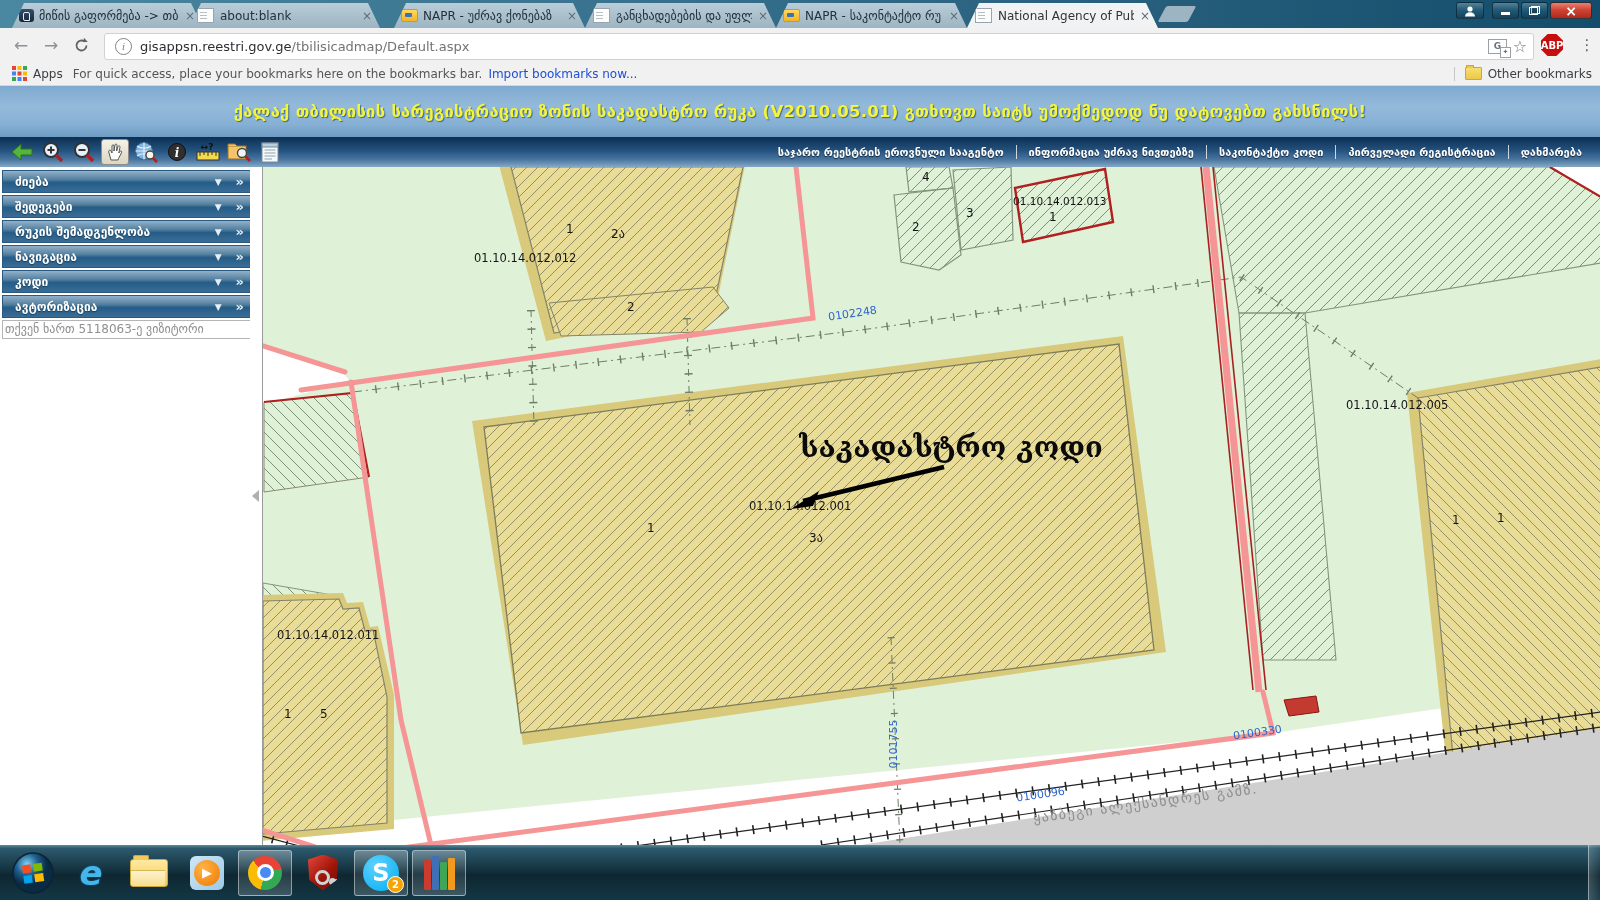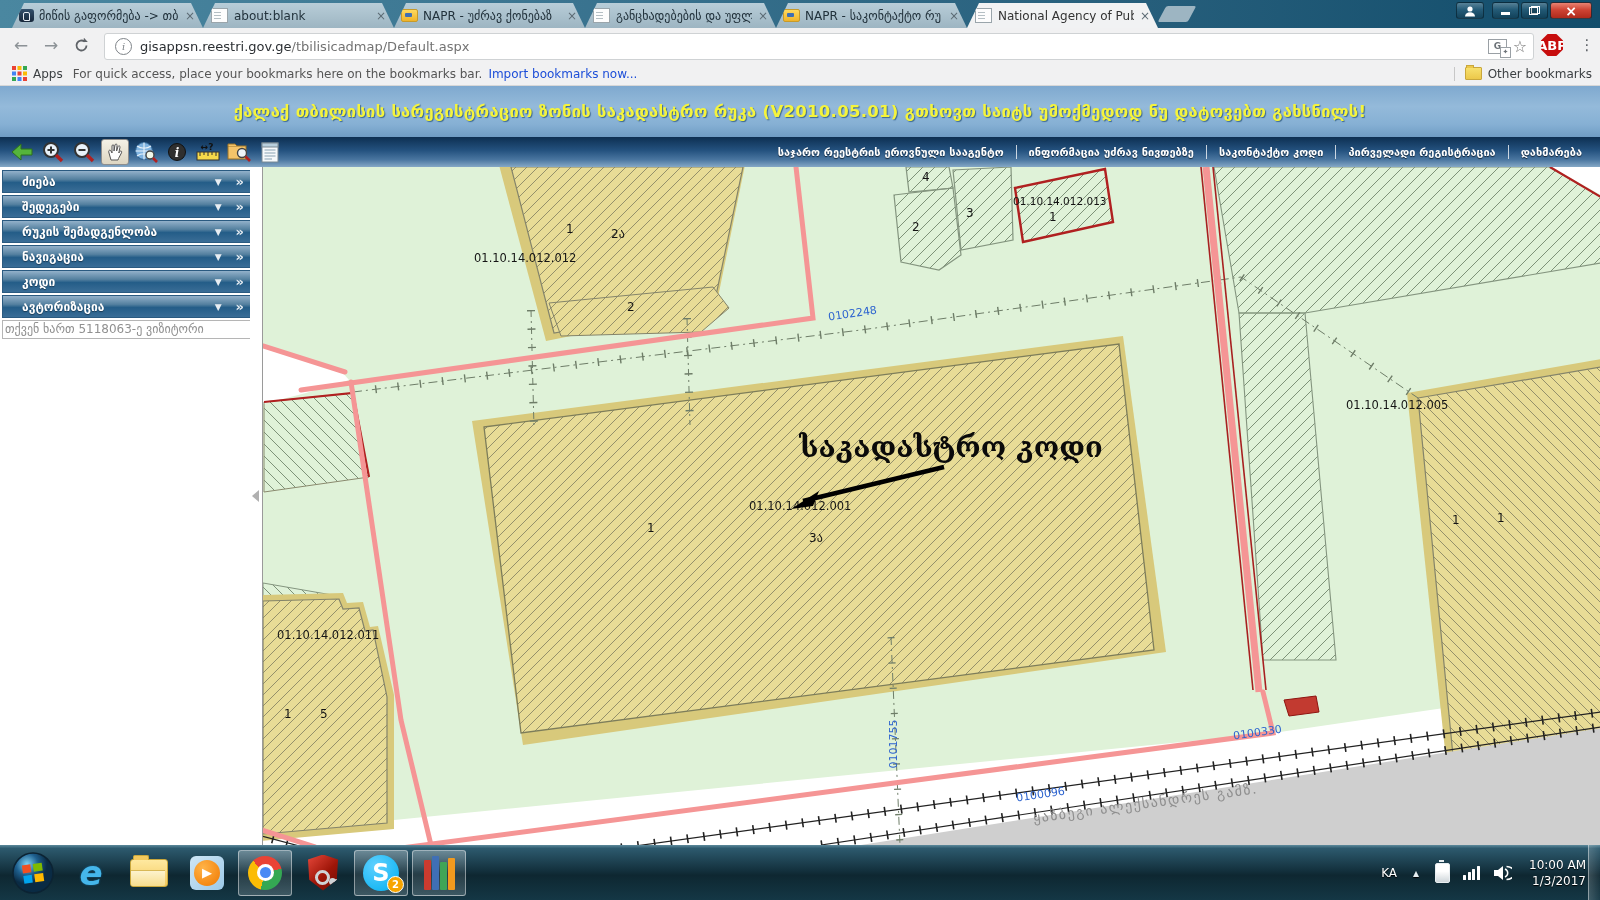--- a/index.html
+++ b/index.html
@@ -34,21 +34,21 @@
   .sq2 i:first-child{right:0;top:0}.sq2 i:last-child{left:0;bottom:0;background:rgba(0,0,0,.2)}
 
   
   #navbar{left:0;top:28px;width:1600px;height:34px;background:#f1f1f2;border-bottom:1px solid #d9d9d9}
   .navico{top:33px;width:26px;height:24px;display:flex;align-items:center;justify-content:center;color:#8c9296;font-size:17px}
   #urlbar{left:104px;top:33px;width:1428px;height:25px;background:#fff;border:1px solid #cfd2d4;border-radius:3px;display:flex;align-items:center;font-size:13px}
   #info-i{width:15px;height:15px;border:1.4px solid #7e8388;border-radius:50%;color:#7e8388;font-size:10px;display:flex;align-items:center;justify-content:center;margin:0 8px 0 10px;font-family:"DejaVu Serif",serif;font-style:italic}
   #url-host{color:#2b2f33}#url-path{color:#737373}
   #gt-box{position:relative;width:17px;height:13px;border:1px solid #9aa0a5;background:#fff;font-size:9px;color:#6d7378;text-align:center;line-height:12px;font-weight:bold}
   #gt-box::after{content:"✦";position:absolute;right:-5px;bottom:-5px;background:#fff;border:1px solid #9aa0a5;width:9px;height:9px;font-size:7px;line-height:9px;color:#6d7378}
-  #abp{width:22px;height:22px;clip-path:polygon(30% 0,70% 0,100% 30%,100% 70%,70% 100%,30% 100%,0 70%,0 30%);background:#c70d0d;color:#fff;font-size:13px;font-weight:bold;display:flex;align-items:center;justify-content:center}
+  #abp{width:22px;height:22px;clip-path:polygon(30% 0,70% 0,100% 30%,100% 70%,70% 100%,30% 100%,0 70%,0 30%);background:#c70d0d;color:#fff;font-size:10px;font-weight:bold;display:flex;align-items:center;justify-content:center}
 
   
   #bmbar{left:0;top:62px;width:1600px;height:23px;background:#f1f1f2;border-bottom:1px solid #d7d7d7;display:flex;align-items:center;font-size:12px;color:#3c4043}
   #bm-hint{color:#555;margin-left:10px}
   #bm-import{color:#1d4ed8;margin-left:6px}
   #bm-right{position:absolute;right:8px;display:flex;align-items:center}
   #bm-sep{width:1px;height:14px;background:#c7c7c7;margin-right:10px}
   .folder-ico{width:15px;height:11px;background:linear-gradient(#f7e06e,#ecc84a);border:1px solid #c9a73c;border-radius:1px;position:relative;margin-right:6px}
   .folder-ico::before{content:"";position:absolute;top:-3px;left:0;width:6px;height:2px;background:#ecc84a;border:1px solid #c9a73c;border-bottom:none}
 
@@ -65,21 +65,21 @@
   .tool.sel{background:linear-gradient(#f4f1e6,#ddd6c2);border:1px solid #8e8e8e;box-sizing:border-box}
   #mtlinks{position:absolute;right:6px;top:0;height:30px;display:flex;align-items:center}
   .mlink{color:#fff;font-size:11px;font-weight:bold;padding:0 12px;white-space:nowrap;text-shadow:0 1px 1px #123}
   .msep{width:1px;height:14px;background:rgba(255,255,255,.75)}
 
   
   #sidebar{left:2px;top:170px;width:250px}
   .panel{height:23px;margin-bottom:2px;display:flex;align-items:center;
     background:linear-gradient(180deg,#93b1ca 0%,#54809f 40%,#245d88 55%,#3a6d96 100%);
     border:1px solid #2a5a80;box-sizing:border-box;color:#fff;font-size:12px;font-weight:bold}
-  .panel .lbl{margin-left:19px;flex:1;text-shadow:0 1px 1px #1c3c55}
+  .panel .lbl{margin-left:12px;flex:1;text-shadow:0 1px 1px #1c3c55}
   .panel .car{font-size:9px;color:#e8eef3;margin-right:14px}
   .panel .dbl{font-size:13px;color:#e8eef3;margin-right:8px;letter-spacing:-1px}
   #visitor{height:17px;border:1px solid #b5b5b5;background:#fff;color:#909090;font-size:12px;line-height:16px;padding-left:2px;white-space:nowrap;overflow:hidden}
   #splitter{left:250px;top:170px;width:10px;height:675px;background:#fff}
   #split-arrow{left:252px;top:490px;width:0;height:0;border-top:6px solid transparent;border-bottom:6px solid transparent;border-right:7px solid #b0b0b0}
 
   
   #mapwrap{left:262px;top:167px;width:1338px;height:678px;border-left:1px solid #9a9a9a;box-sizing:border-box;background:#dff2d8}
 
   
@@ -116,21 +116,21 @@
 </style>
 </head>
 <body>
 
 <div class="abs" id="tabstrip">
   <div class="tab" style="left:12px">
     <span class="fav fav-mono"></span>
     <span class="ttl">მიწის გაფორმება -&gt; თბ</span>
     <span class="x">×</span>
   </div>
-  <div class="tab" style="left:203px">
+  <div class="tab" style="left:189px">
     <span class="fav fav-page"></span>
     <span class="ttl">about:blank</span>
     <span class="x">×</span>
   </div>
   <div class="tab" style="left:394px">
     <span class="fav fav-napr"></span>
     <span class="ttl">NAPR - უძრავ ქონებაზ</span>
     <span class="x">×</span>
   </div>
   <div class="tab" style="left:585px">
@@ -518,37 +518,14 @@
   </div>
   <div class="tbtn active">
     <span id="books">
       <i style="height:30px;background:#cc3b2f"></i>
         <i style="height:34px;background:#3f6fb5"></i>
         <i style="height:28px;background:#3fa557"></i>
         <i style="height:32px;background:#f29a1e"></i>
     </span>
   </div>
 
-  <div id="tray">
-    <span class="t" id="lang">KA</span>
-    <span class="t" id="caret">▴</span>
-    <span class="trayico">
-        <span id="batt"></span>
-      </span>
-    <span class="trayico" id="bars">
-      <i style="height:5px"></i>
-        <i style="height:8px"></i>
-        <i style="height:11px"></i>
-        <i style="height:14px"></i>
-    </span>
-    <span class="trayico">
-      <svg width="18" height="16" viewBox="0 0 18 16">
-          <polygon points="0,5 4,5 9,1 9,15 4,11 0,11" fill="#fff"></polygon>
-          <path d="M11,4 a5,4.5 0 0 1 0,8 M12.5,1.5 a8,6.5 0 0 1 0,13" stroke="#fff" stroke-width="1.5" fill="none"></path>
-        </svg>
-    </span>
-    <span id="clock">
-      <span>10:00 AM</span><br>
-      <span>1/3/2017</span>
-    </span>
-  </div>
   <div id="showdesk"></div>
 </div>
 
 </body></html>

